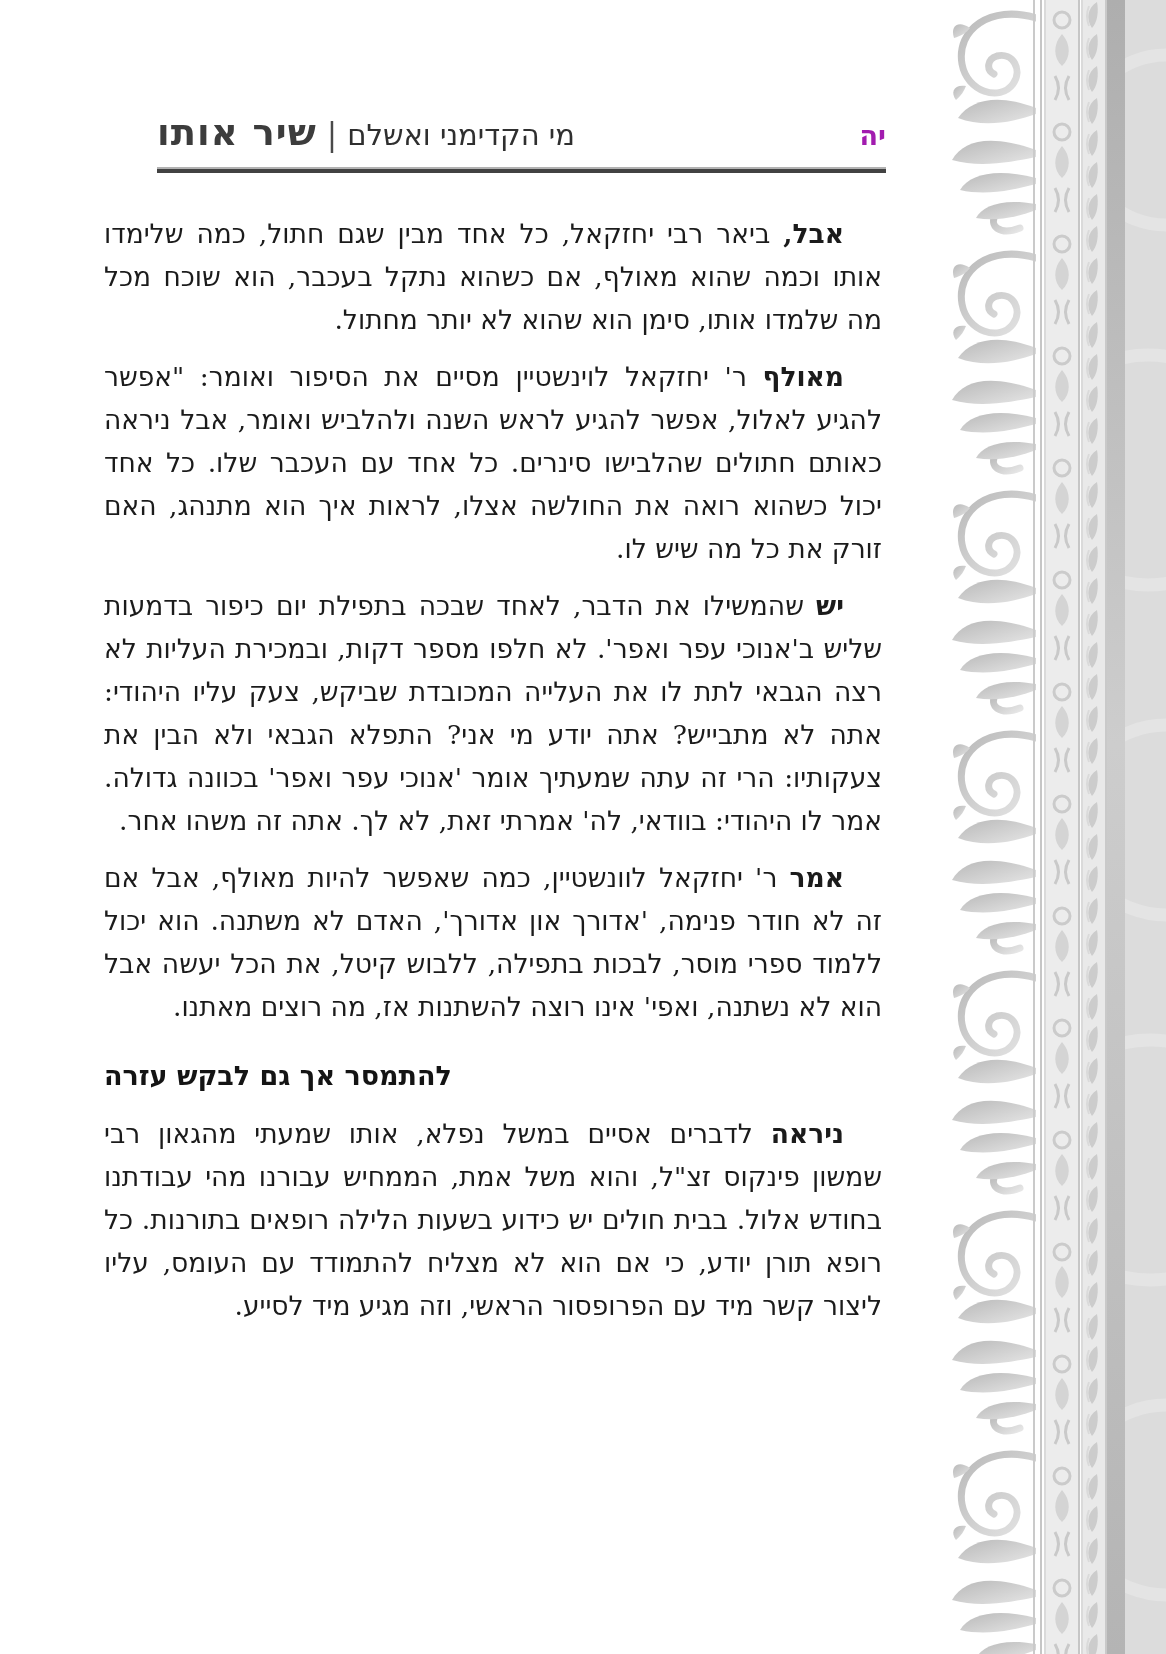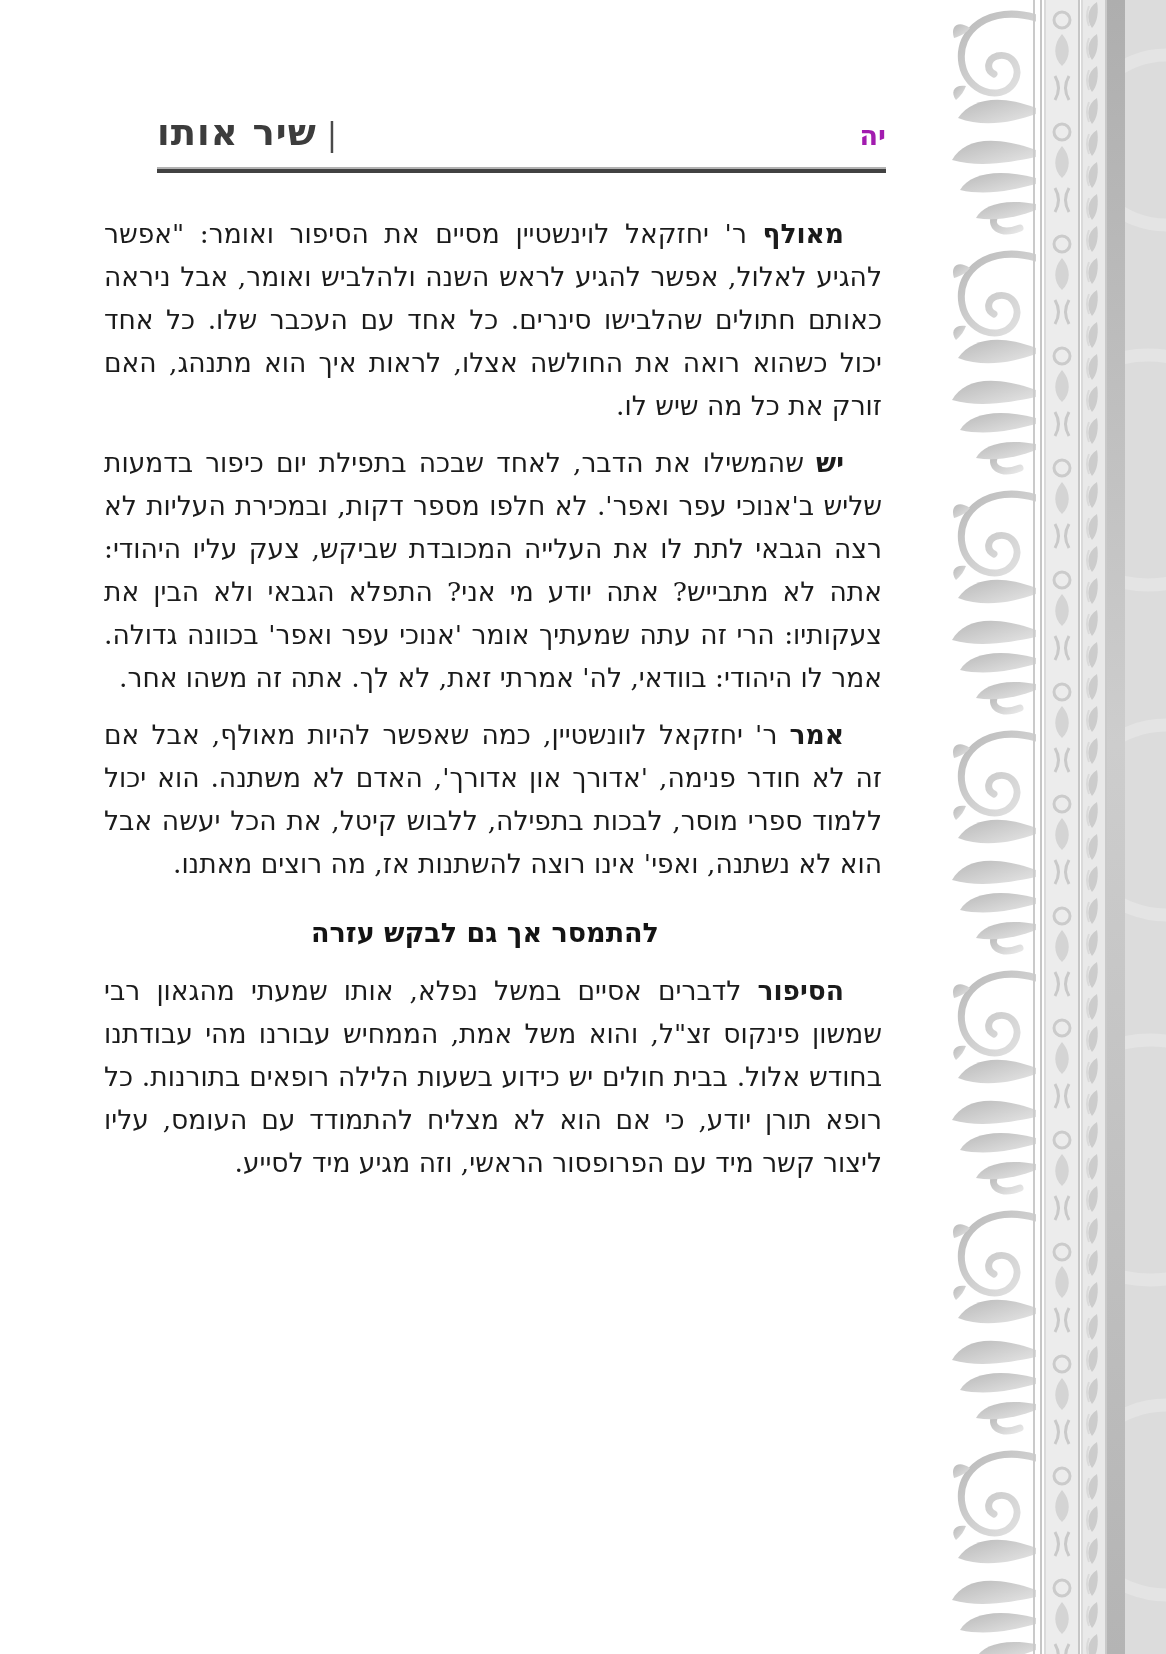--- a/index.html
+++ b/index.html
@@ -32,21 +32,21 @@
   
   .text-block{
     position:absolute;top:212px;left:104px;width:778px;
     font-size:26.5px;line-height:43px;
     text-align:justify;
   }
   .body-par{margin:0 0 14px 0;text-indent:38px;}
   .body-par .lead{font-weight:bold;}
   .section-heading{
     font-size:27px;font-weight:bold;color:#141414;
-    margin:26px 16px 15px 0;text-align:center;text-indent:0;
+    margin:26px 16px 15px 0;text-align:left;text-indent:0;
   }
 </style>
 </head>
 <body>
 
 <div class="page">
 
   <div class="border-wrap">
     <svg width="216" height="1654" viewBox="0 0 216 1654" xmlns="http://www.w3.org/2000/svg">
       <defs>
@@ -112,33 +112,35 @@
         <circle cx="216" cy="820" r="95"></circle>
         <circle cx="200" cy="1160" r="120"></circle>
         <circle cx="216" cy="1500" r="95"></circle>
       </g>
     </svg>
   </div>
 
   <header class="header">
     <div class="pagenum">יה</div>
     <div class="title-group">
+      <span class="chapter">מי הקדימני ואשלם</span>
       <span class="divider">|</span>
       <span class="book">שיר אותו</span>
     </div>
   </header>
   <div class="rule"></div>
 
   <main class="text-block">
 
+    <p class="body-par"><strong class="lead">אבל,</strong><span> ביאר רבי יחזקאל, כל אחד מבין שגם חתול, כמה שלימדו אותו וכמה שהוא מאולף, אם כשהוא נתקל בעכבר, הוא שוכח מכל מה שלמדו אותו, סימן הוא שהוא לא יותר מחתול.</span></p>
 
     <p class="body-par"><strong class="lead">מאולף</strong><span> ר' יחזקאל לוינשטיין מסיים את הסיפור ואומר: "אפשר להגיע לאלול, אפשר להגיע לראש השנה ולהלביש ואומר, אבל ניראה כאותם חתולים שהלבישו סינרים. כל אחד עם העכבר שלו. כל אחד יכול כשהוא רואה את החולשה אצלו, לראות איך הוא מתנהג, האם זורק את כל מה שיש לו.</span></p>
 
     <p class="body-par"><strong class="lead">יש</strong><span> שהמשילו את הדבר, לאחד שבכה בתפילת יום כיפור בדמעות שליש ב'אנוכי עפר ואפר'. לא חלפו מספר דקות, ובמכירת העליות לא רצה הגבאי לתת לו את העלייה המכובדת שביקש, צעק עליו היהודי: אתה לא מתבייש? אתה יודע מי אני? התפלא הגבאי ולא הבין את צעקותיו: הרי זה עתה שמעתיך אומר 'אנוכי עפר ואפר' בכוונה גדולה. אמר לו היהודי: בוודאי, לה' אמרתי זאת, לא לך. אתה זה משהו אחר.</span></p>
 
     <p class="body-par"><strong class="lead">אמר</strong><span> ר' יחזקאל לוונשטיין, כמה שאפשר להיות מאולף, אבל אם זה לא חודר פנימה, 'אדורך און אדורך', האדם לא משתנה. הוא יכול ללמוד ספרי מוסר, לבכות בתפילה, ללבוש קיטל, את הכל יעשה אבל הוא לא נשתנה, ואפי' אינו רוצה להשתנות אז, מה רוצים מאתנו.</span></p>
 
     <h2 class="section-heading">להתמסר אך גם לבקש עזרה</h2>
 
-    <p class="body-par"><strong class="lead">הסיפור</strong><span> לדברים אסיים במשל נפלא, אותו שמעתי מהגאון רבי שמשון פינקוס זצ"ל, והוא משל אמת, הממחיש עבורנו מהי עבודתנו בחודש אלול. בבית חולים יש כידוע בשעות הלילה רופאים בתורנות. כל רופא תורן יודע, כי אם הוא לא מצליח להתמודד עם העומס, עליו ליצור קשר מיד עם הפרופסור הראשי, וזה מגיע מיד לסייע.</span></p>
+    <p class="body-par"><strong class="lead">ניראה</strong><span> לדברים אסיים במשל נפלא, אותו שמעתי מהגאון רבי שמשון פינקוס זצ"ל, והוא משל אמת, הממחיש עבורנו מהי עבודתנו בחודש אלול. בבית חולים יש כידוע בשעות הלילה רופאים בתורנות. כל רופא תורן יודע, כי אם הוא לא מצליח להתמודד עם העומס, עליו ליצור קשר מיד עם הפרופסור הראשי, וזה מגיע מיד לסייע.</span></p>
 
   </main>
 </div>
 
 </body></html>

